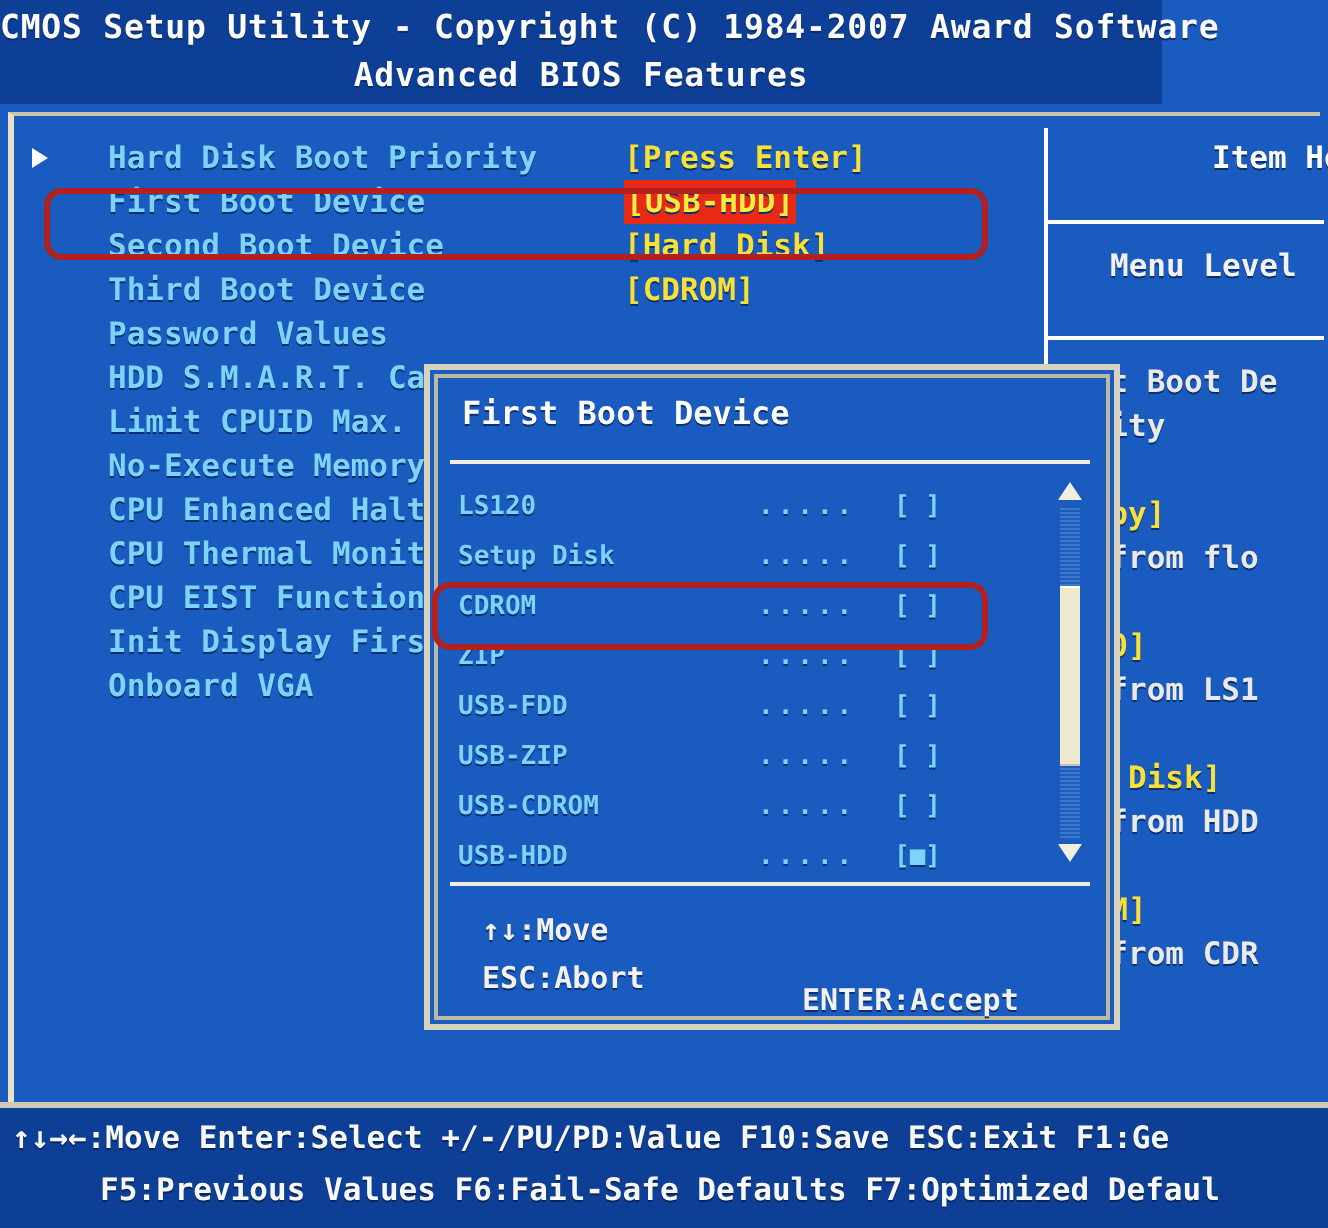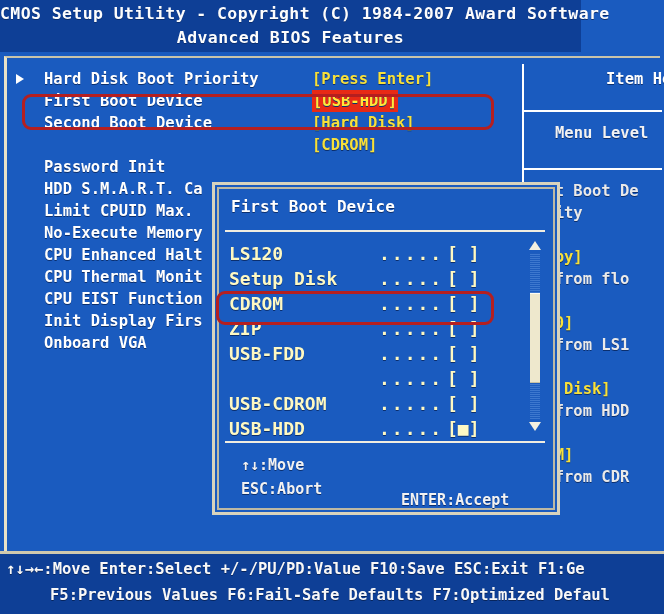--- a/index.html
+++ b/index.html
@@ -70,22 +70,22 @@
   .menu-arrow {
     position: absolute;
     left: -14px; top: 6px;
     width: 0; height: 0;
     border-left: 8px solid #ffffff;
     border-top: 5px solid transparent;
     border-bottom: 5px solid transparent;
   }
   .menu-label {
     position: absolute;
-    left: 14px; top: 0;
-    color: #ffffff;
+    left: 24px; top: 0;
+    color: #7dd3fc;
     text-shadow: 0 1px 0 #0b2f6e;
   }
   .menu-value {
     position: absolute;
     left: 282px; top: 0;
     color: #f7e03a;
     text-shadow: 0 1px 0 #0b2f6e;
   }
   .menu-value.sel {
     background: #e82a15;
@@ -174,23 +174,23 @@
 
   .dlg-list {
     position: absolute;
     left: 14px; top: 56px;
     width: 300px;
   }
   .dlg-item {
     position: relative;
     height: 25px;
     line-height: 25px;
-    font-size: 18px;
-    white-space: nowrap;
-    color: #fef9c3;
+    font-size: 13px;
+    white-space: nowrap;
+    color: #7dd3fc;
     text-shadow: 0 1px 0 #0b2f6e;
     text-align: center;
   }
   .di-name { position: absolute; left: 0; top: 0; }
   .di-dots { position: absolute; left: 150px; top: 0; letter-spacing: 2px; }
   .di-mark { position: absolute; left: 218px; top: 0; }
 
   
   .dlg-scroll {
     position: absolute;
@@ -294,24 +294,25 @@
         </div>
         <div class="menu-row">
           <span class="menu-label">First Boot Device</span>
           <span class="menu-value sel">[USB-HDD]</span>
         </div>
         <div class="menu-row">
           <span class="menu-label">Second Boot Device</span>
           <span class="menu-value">[Hard Disk]</span>
         </div>
         <div class="menu-row">
+          <span class="menu-label">Third Boot Device</span>
           <span class="menu-value">[CDROM]</span>
         </div>
         <div class="menu-row">
-          <span class="menu-label">Password Init</span>
+          <span class="menu-label">Password Values</span>
         </div>
         <div class="menu-row">
           <span class="menu-label">HDD S.M.A.R.T. Ca</span>
         </div>
         <div class="menu-row">
           <span class="menu-label">Limit CPUID Max.</span>
         </div>
         <div class="menu-row">
           <span class="menu-label">No-Execute Memory</span>
         </div>
@@ -381,20 +382,21 @@
           <span class="di-name">ZIP</span>
           <span class="di-dots">.....</span>
           <span class="di-mark">[ ]</span>
         </div>
         <div class="dlg-item">
           <span class="di-name">USB-FDD</span>
           <span class="di-dots">.....</span>
           <span class="di-mark">[ ]</span>
         </div>
         <div class="dlg-item">
+          <span class="di-name">USB-ZIP</span>
           <span class="di-dots">.....</span>
           <span class="di-mark">[ ]</span>
         </div>
         <div class="dlg-item">
           <span class="di-name">USB-CDROM</span>
           <span class="di-dots">.....</span>
           <span class="di-mark">[ ]</span>
         </div>
         <div class="dlg-item">
           <span class="di-name">USB-HDD</span>

